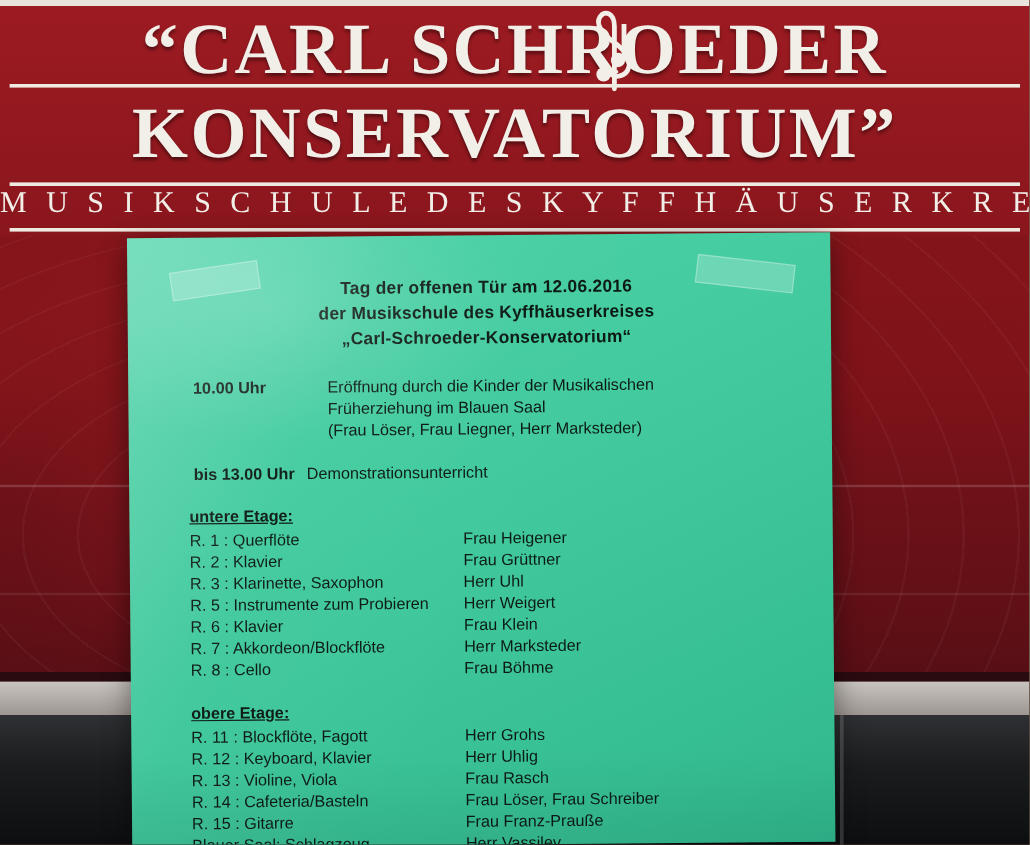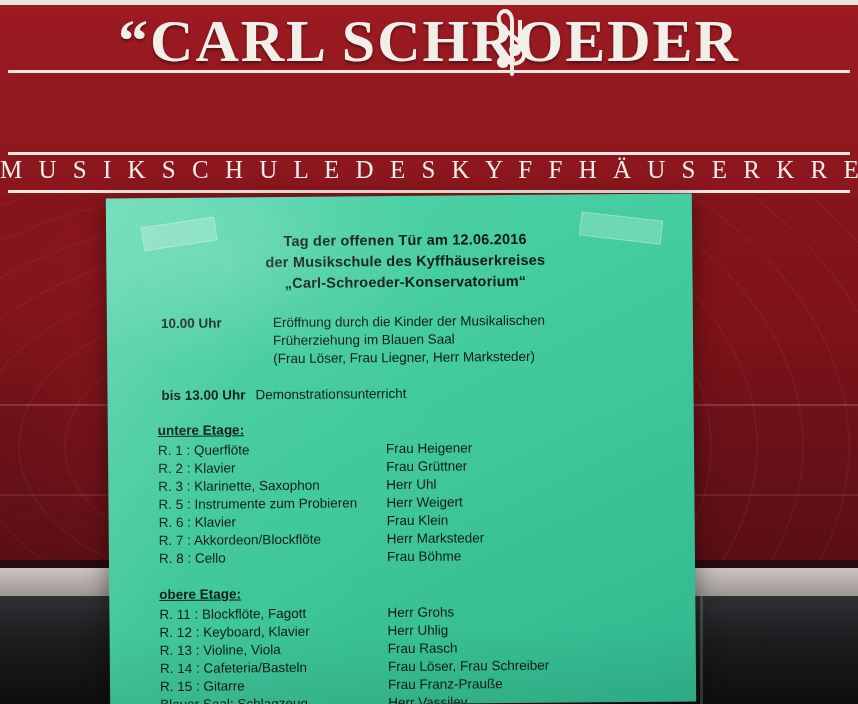--- a/index.html
+++ b/index.html
@@ -249,20 +249,21 @@
           <path d="M34 72 C34 56 34 30 34 20 C34 9 26 6 22 12 C18 18 24 26 32 32 C42 39 48 46 46 54 C44 62 34 64 29 58"></path>
         </g>
         <circle cx="25" cy="60" r="6" fill="currentColor"></circle>
         <rect x="40" y="18" width="4" height="30" fill="currentColor"></rect>
         <circle cx="37" cy="48" r="6" fill="currentColor"></circle>
       </svg>
     </div>
 
     <div class="banner-rule" id="rule-mid"></div>
 
+    <div class="banner-title-row" id="banner-line2">KONSERVATORIUM”</div>
 
     <div class="banner-rule" id="rule-sub-top"></div>
     <div class="banner-sub">M U S I K S C H U L E   D E S   K Y F F H Ä U S E R K R E I S E S</div>
     <div class="banner-rule" id="rule-sub-bottom"></div>
   </div>
 
   <div class="floor"></div>
   <div class="floor-band"></div>
   <div class="floor-dark"></div>
   <div class="floor-seam" style="left:160px;"></div>

